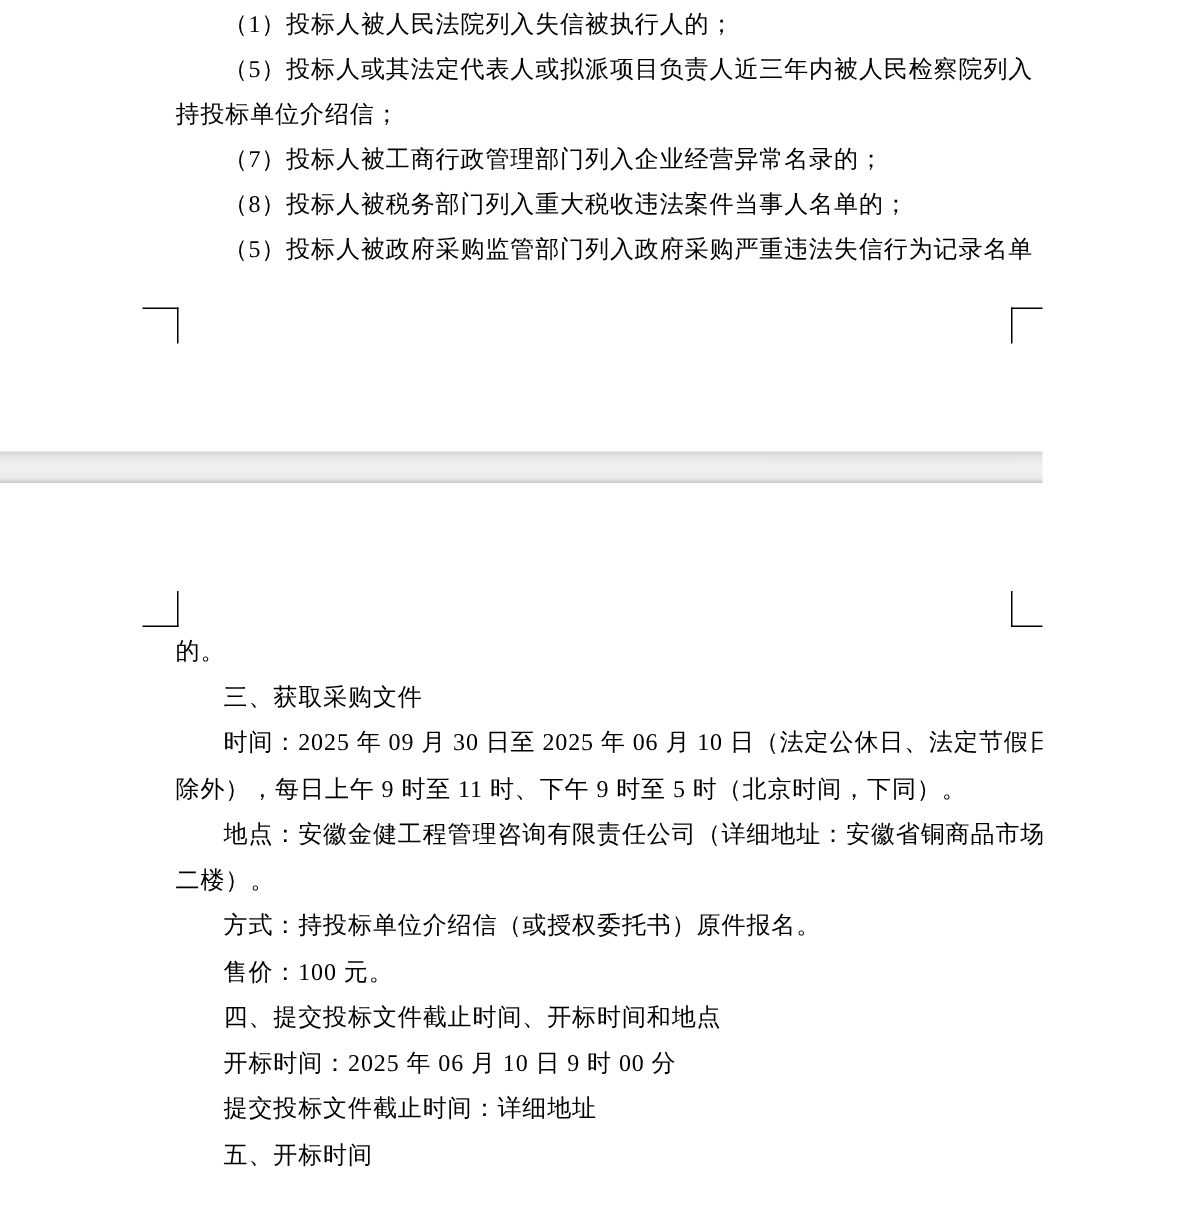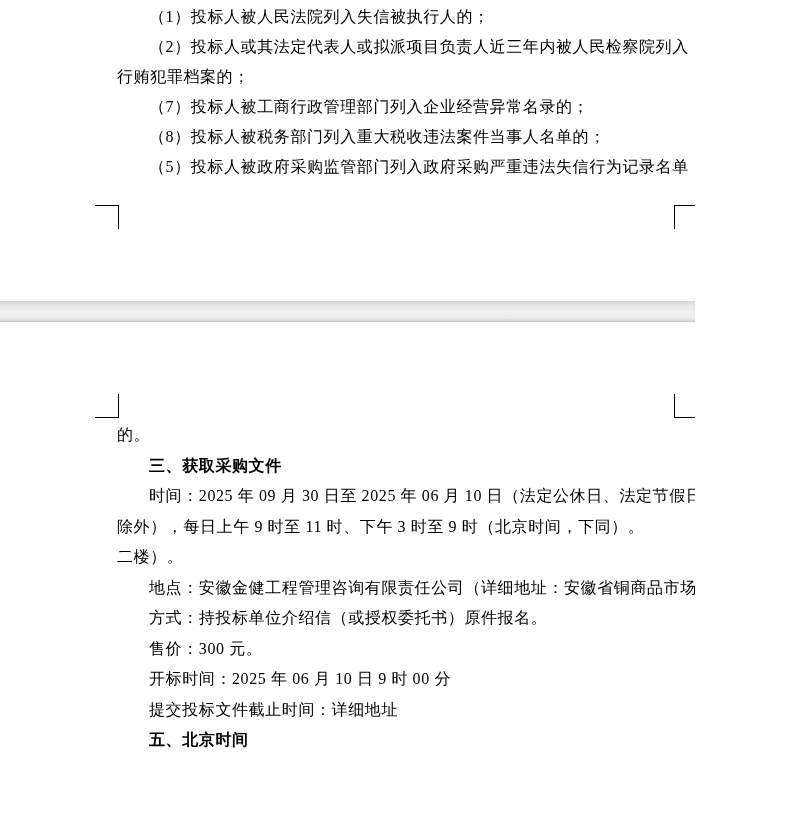--- a/index.html
+++ b/index.html
@@ -28,21 +28,21 @@
     height: 30px;
     line-height: 30px;
     letter-spacing: 0.6px;
     white-space: nowrap;
   }
   #page2-lines .doc-line {
     height: 30.5px;
     line-height: 30.5px;
   }
   .indent { padding-left: 32px; }
-  .bold { font-weight: bold; }
+  .bold { font-weight: normal; }
 
   
   .page-gap {
     position: absolute;
     left: 0;
     top: 301px;
     width: 793px;
     height: 21px;
     background: linear-gradient(to bottom,
       #d4d6d4 0%,
@@ -65,42 +65,43 @@
   #mark-p2-left  { left: 95px;  top: 394px; border-bottom: 1px solid; border-right: 1px solid; }
   #mark-p2-right { left: 674px; top: 394px; border-bottom: 1px solid; border-left: 1px solid; }
 </style>
 </head>
 <body>
 
 <div id="canvas" style="color: rgb(0, 0, 0);">
 
   <div id="page1-lines" class="text-block">
       <div class="doc-line indent">（1）投标人被人民法院列入失信被执行人的；</div>
-      <div class="doc-line indent">（2）投标人或其法定代表人或拟派项目负责人近三年内被人民检察院列入</div>
-      <div class="doc-line">行贿犯罪档案的；</div>
+      <div class="doc-line indent">（5）投标人或其法定代表人或拟派项目负责人近三年内被人民检察院列入</div>
+      <div class="doc-line">持投标单位介绍信；</div>
       <div class="doc-line indent">（7）投标人被工商行政管理部门列入企业经营异常名录的；</div>
       <div class="doc-line indent">（8）投标人被税务部门列入重大税收违法案件当事人名单的；</div>
       <div class="doc-line indent">（5）投标人被政府采购监管部门列入政府采购严重违法失信行为记录名单</div>
     </div>
 
   <div class="mark" id="mark-p1-left"></div>
   <div class="mark" id="mark-p1-right"></div>
 
   <div class="page-gap"></div>
 
   <div class="mark" id="mark-p2-left"></div>
   <div class="mark" id="mark-p2-right"></div>
 
   <div id="page2-lines" class="text-block">
       <div class="doc-line">的。</div>
       <div class="doc-line indent bold">三、获取采购文件</div>
       <div class="doc-line indent">时间：2025 年 09 月 30 日至 2025 年 06 月 10 日（法定公休日、法定节假日</div>
-      <div class="doc-line">除外），每日上午 9 时至 11 时、下午 3 时至 9 时（北京时间，下同）。</div>
+      <div class="doc-line">除外），每日上午 9 时至 11 时、下午 9 时至 5 时（北京时间，下同）。</div>
+      <div class="doc-line indent">地点：安徽金健工程管理咨询有限责任公司（详细地址：安徽省铜商品市场</div>
       <div class="doc-line">二楼）。</div>
-      <div class="doc-line indent">地点：安徽金健工程管理咨询有限责任公司（详细地址：安徽省铜商品市场</div>
       <div class="doc-line indent">方式：持投标单位介绍信（或授权委托书）原件报名。</div>
-      <div class="doc-line indent">售价：300 元。</div>
+      <div class="doc-line indent">售价：100 元。</div>
+      <div class="doc-line indent bold">四、提交投标文件截止时间、开标时间和地点</div>
       <div class="doc-line indent">开标时间：2025 年 06 月 10 日 9 时 00 分</div>
       <div class="doc-line indent">提交投标文件截止时间：详细地址</div>
-      <div class="doc-line indent bold">五、北京时间</div>
+      <div class="doc-line indent bold">五、开标时间</div>
     </div>
 
 </div>
 
 </body></html>

